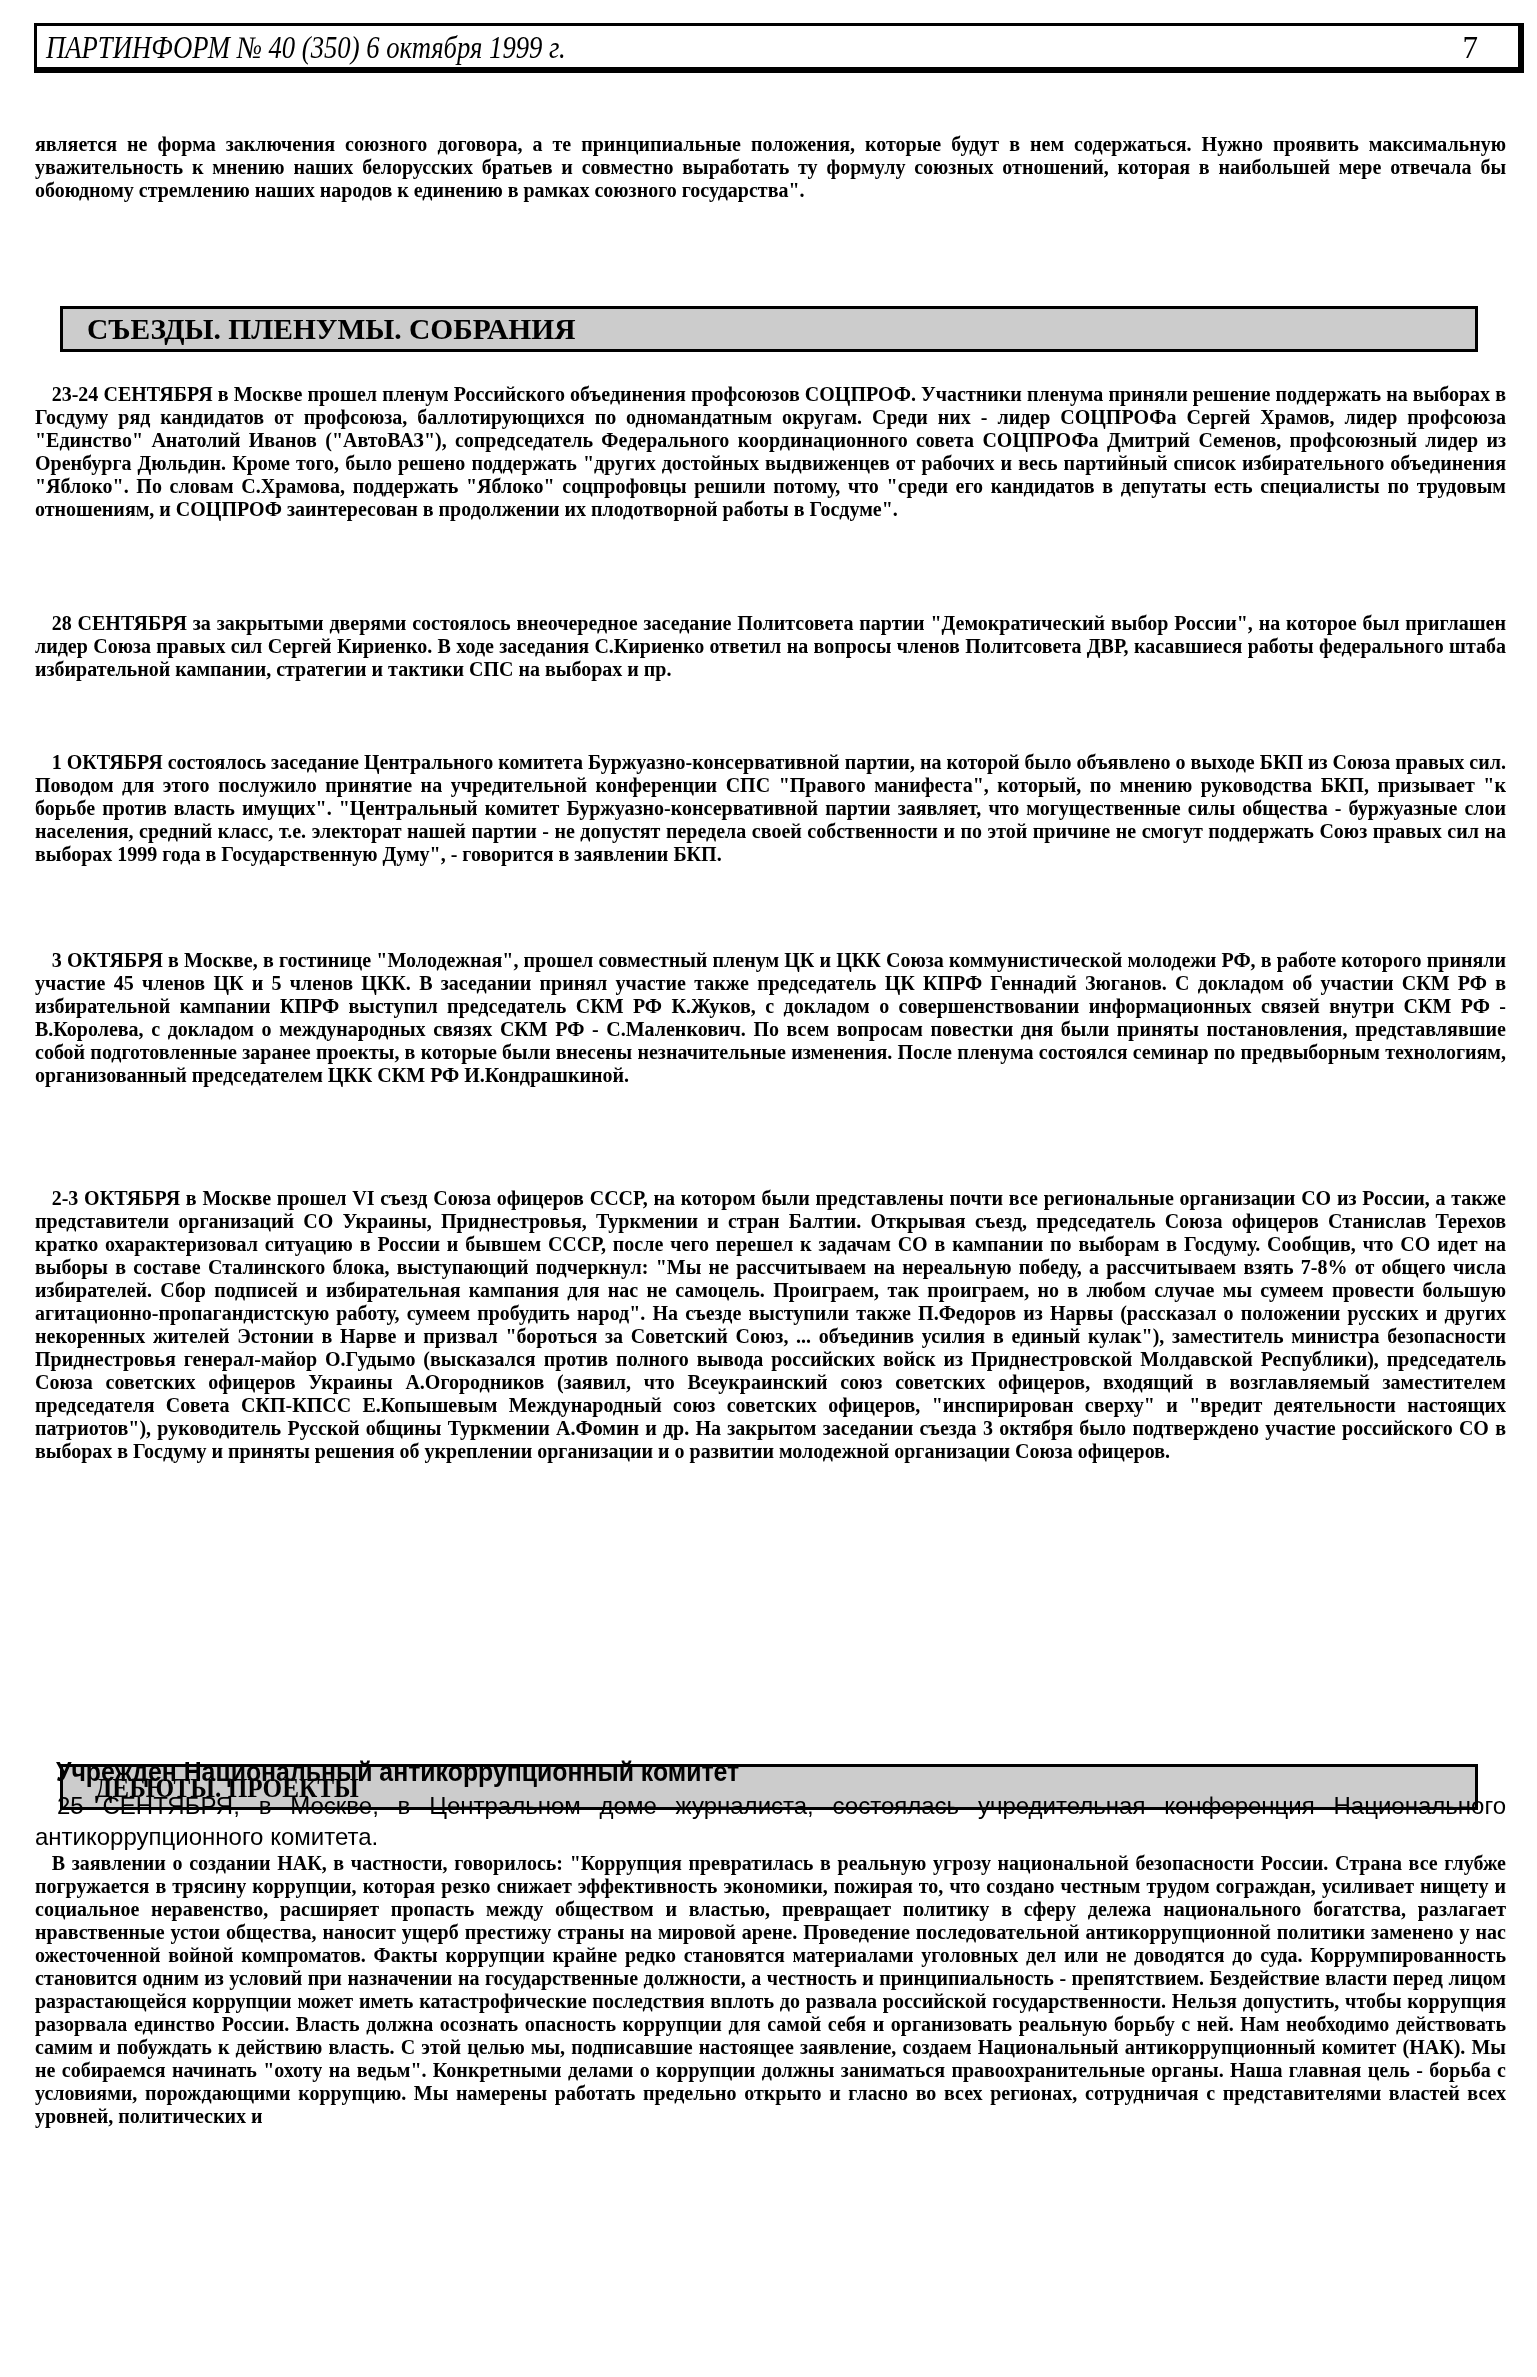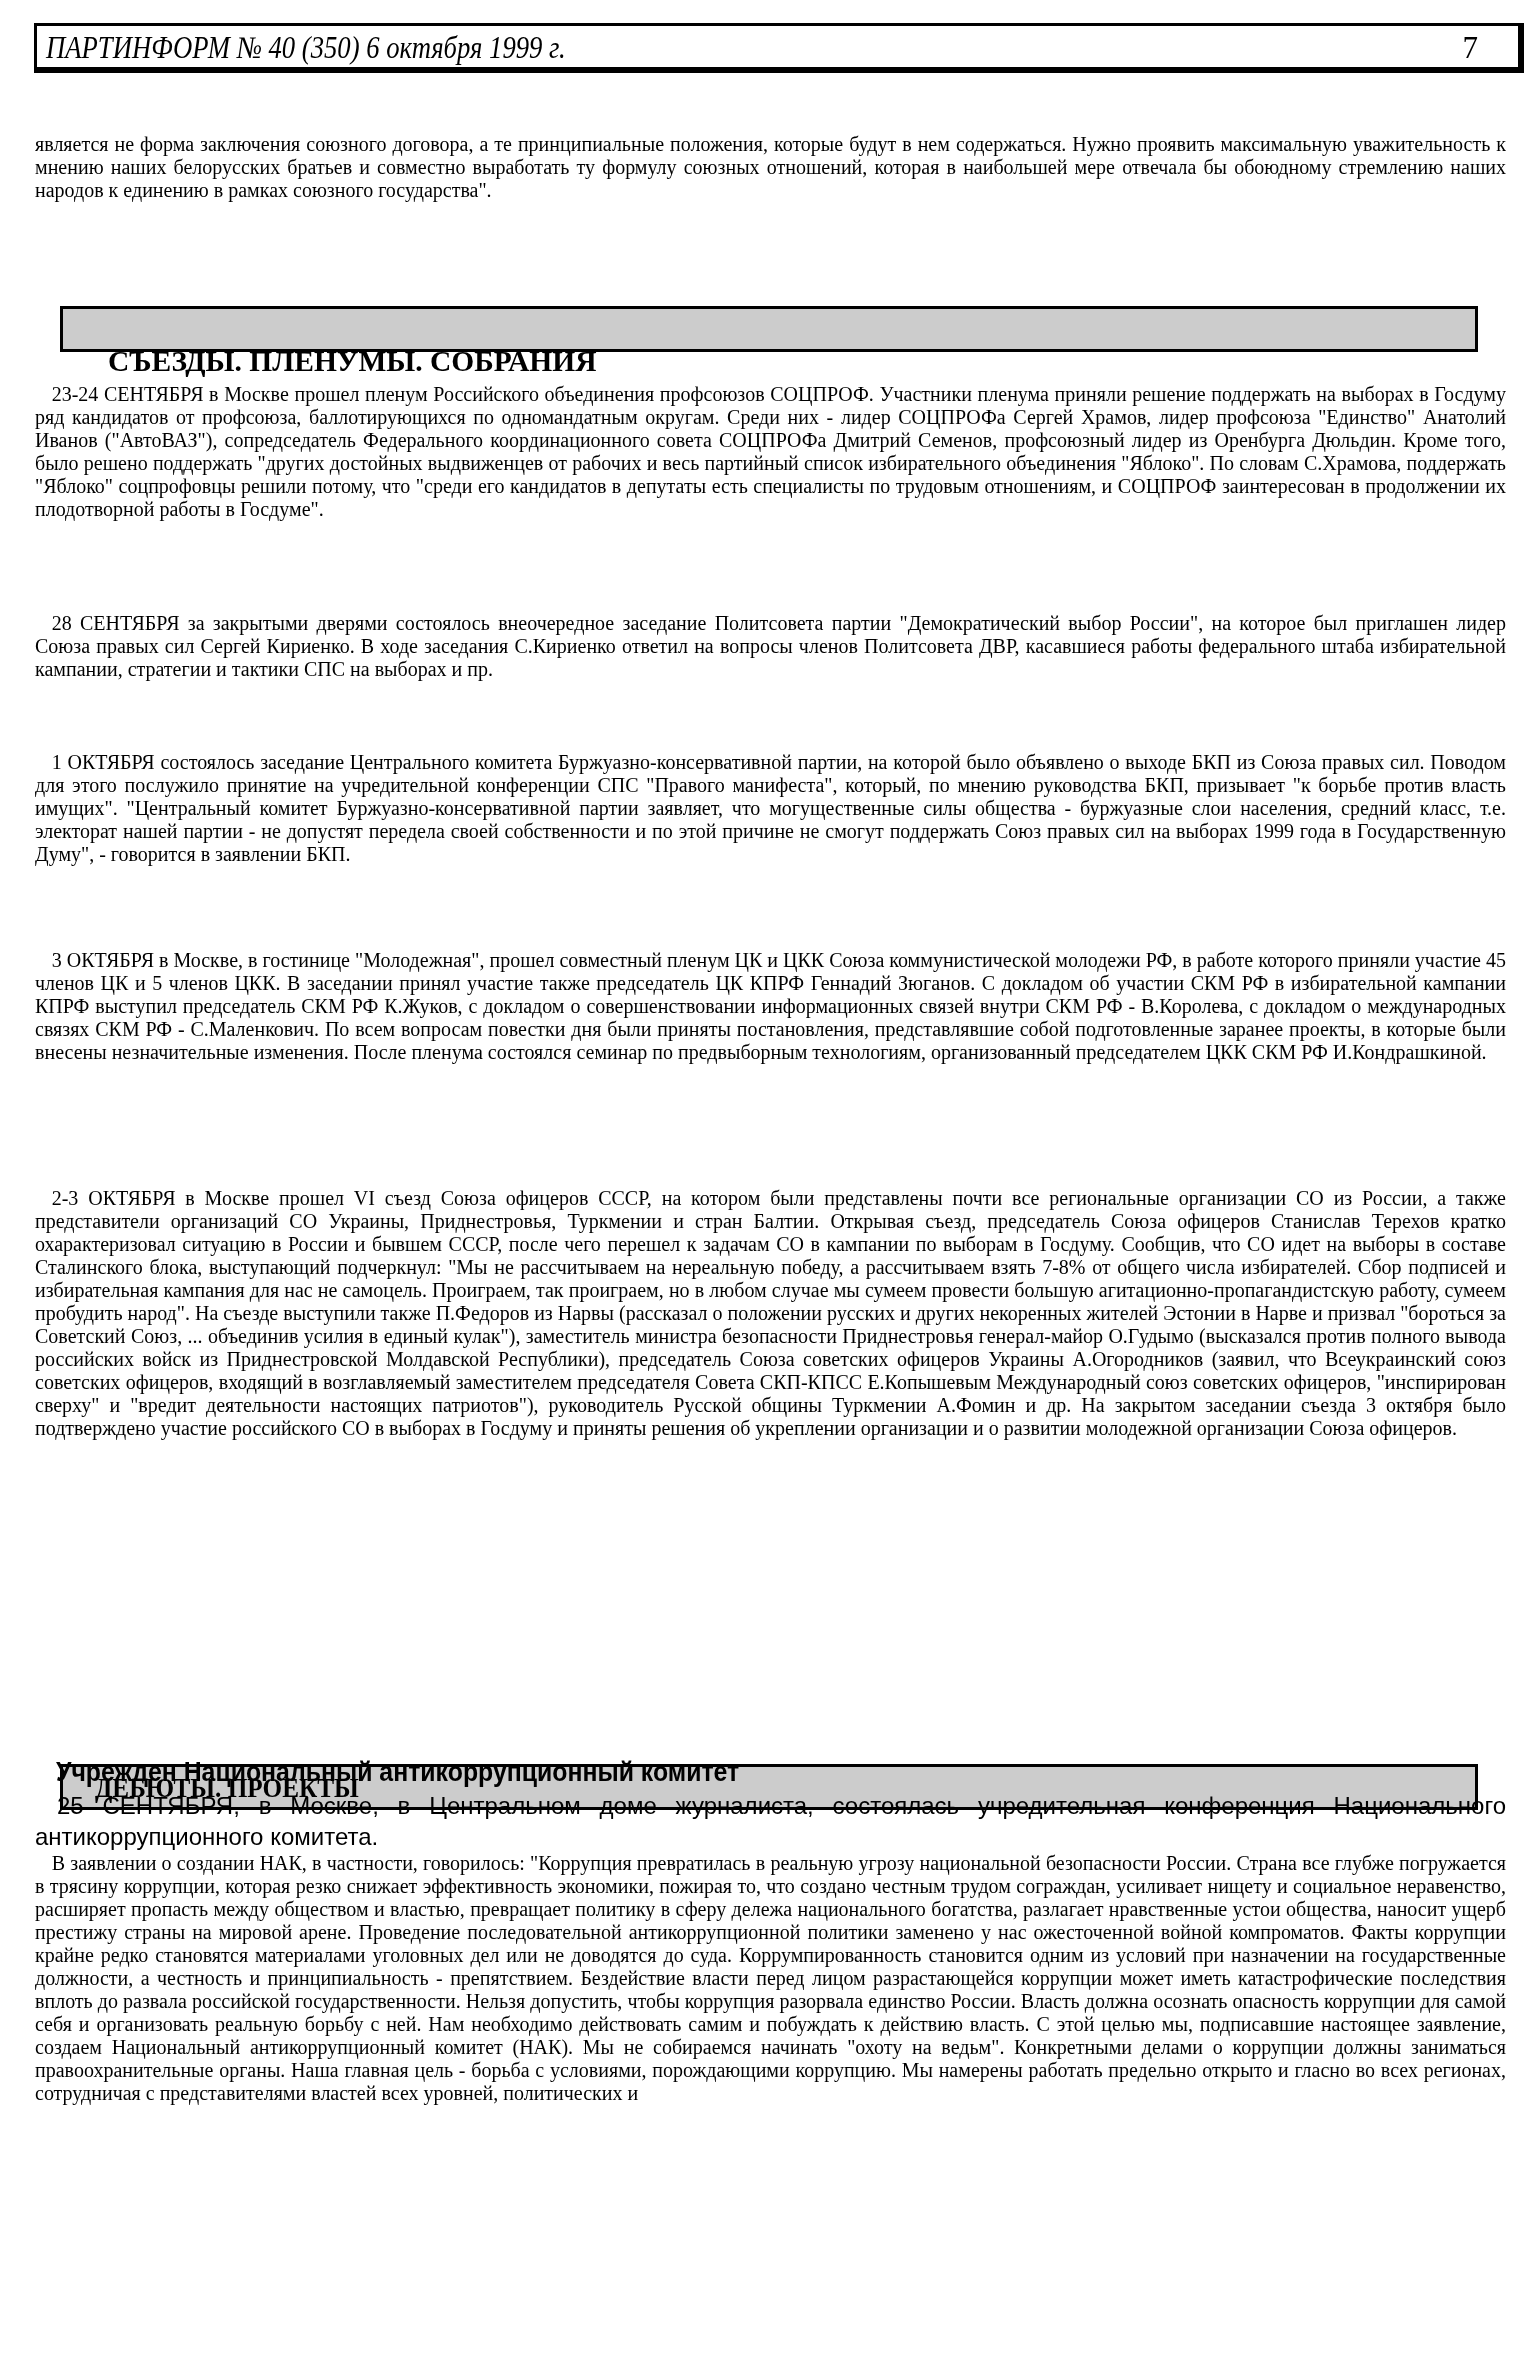--- a/index.html
+++ b/index.html
@@ -13,33 +13,33 @@
     position:absolute; left:9px; top:3.8px;
     font-family:"Liberation Serif", serif; font-style:italic; font-size:31px; line-height:36px;
     transform:scaleX(0.86); transform-origin:left center; white-space:nowrap;
   }
   .page-header .page-num {
     position:absolute; right:40px; top:3.8px;
     font-family:"Liberation Serif", serif; font-size:31px; line-height:36px;
   }
   .body-text {
     position:absolute; left:35px; width:1471px;
-    font-family:"Liberation Serif", serif; font-weight:normal; font-size:20px; line-height:23px;
+    font-family:"Liberation Serif", serif; font-weight:bold; font-size:20px; line-height:23px;
     text-align:justify; margin:0;
   }
   .body-text.indent { text-indent:16.7px; }
   .section-box {
     position:absolute; left:60px; width:1412px; height:40px;
     background:#cccccc; border:3.2px solid #000; box-sizing:content-box;
   }
   .section-box .label {
     position:absolute; top:3.8px;
     font-family:"Liberation Serif", serif; font-weight:bold; font-size:29.5px; line-height:33px; white-space:nowrap;
   }
-  .section-box.s1 .label { left:45px;margin-top:32px; }
+  .section-box.s1 .label { left:24px; }
   .section-box.s2 .label { left:32px; font-size:28px; transform:scaleX(0.9); transform-origin:left center; }
   .article-heading {
     position:absolute; left:56px; top:1757px;
     font-family:"Liberation Sans", sans-serif; font-weight:bold; font-size:27px; line-height:31px;
     white-space:nowrap; transform:scaleX(0.92); transform-origin:left center;
   }
   .lead-text {
     position:absolute; left:35px; width:1471px; top:1790px;
     font-family:"Liberation Sans", sans-serif; font-size:24px; line-height:31px;
     text-align:justify; text-indent:22px; margin:0;

